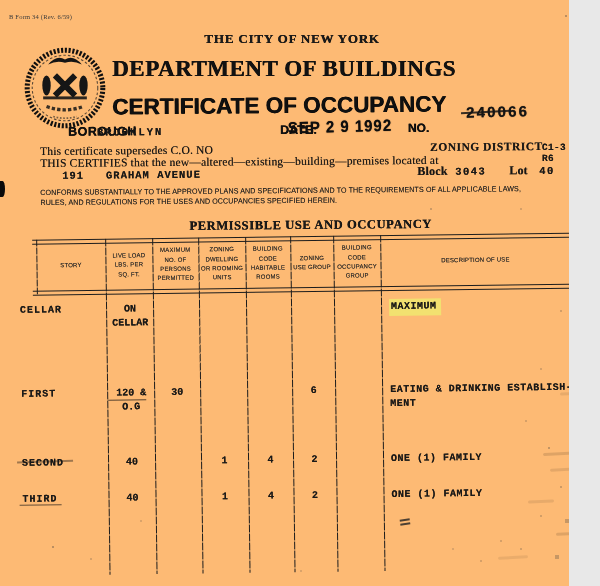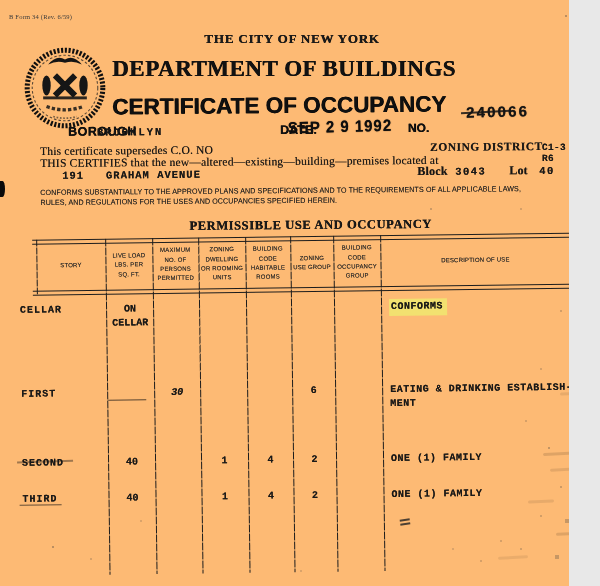--- a/index.html
+++ b/index.html
@@ -66,21 +66,21 @@
          background:repeating-linear-gradient(to bottom,#1c1c1c 0 7px,rgba(28,28,28,.45) 7px 9px);}
   .vline-header{width:1px;top:12px;height:55px;
          background:repeating-linear-gradient(to bottom,#1c1c1c 0 6px,rgba(28,28,28,.5) 6px 8px);}
   .hcell{top:17px;height:44px;display:flex;align-items:center;justify-content:center;
          text-align:center;font-family:"Liberation Sans",sans-serif;font-size:6px;
          line-height:1.55;letter-spacing:.2px;color:#2e2e2e;white-space:pre-line;
          text-shadow:0 0 .3px rgba(0,0,0,.6);}
   .cell{font-size:10px;line-height:1.4;}
   .c-story{left:11px;width:80px;letter-spacing:1px;}
   .c-live{left:96px;width:50px;text-align:center;}
-  .c-max{left:144px;width:46px;text-align:center;font-style:italic;}
+  .c-max{left:144px;width:46px;text-align:center;}
   .c-dwell{left:190px;width:47px;text-align:center;}
   .c-hab{left:237px;width:45px;text-align:center;}
   .c-use{left:282px;width:43px;text-align:center;}
   .c-desc{left:380px;width:205px;letter-spacing:.5px;}
   .r0{top:76px;} .r1{top:160px;} .r2{top:229px;} .r3{top:265px;}
   .hl{position:static;display:inline-block;background:#f2e170;padding:1px 4px 2px 2px;}
   
   .art{background:rgba(18,18,18,.7);}
   .art-underline-120{left:98px;top:172.5px;width:38px;height:1.2px;}
   .art-smudge-second{left:6px;top:233px;width:56px;height:2px;background:rgba(20,20,20,.4);
@@ -202,24 +202,26 @@
     <div class="hcell" style="left:325px;width:47px">BUILDING
 CODE
 OCCUPANCY
 GROUP</div>
     <div class="hcell" style="left:372px;width:190px">DESCRIPTION OF USE</div>
 
     <div class="tw cell c-story r0">CELLAR</div>
     <div class="tw cell c-live r0 ml">ON
 CELLAR</div>
     <div class="tw cell c-desc r0">
-        <span class="hl">CONFORMS</span>
+        <span class="hl">MAXIMUM</span>
       </div>
 
     <div class="tw cell c-story r1">FIRST</div>
+    <div class="tw cell c-live r1 ml">120 &amp;
+O.G</div>
     <div class="tw cell c-max r1">30</div>
     <div class="tw cell c-use r1">6</div>
     <div class="tw cell c-desc r1 ml">EATING &amp; DRINKING ESTABLISH-
 MENT</div>
 
     <div class="tw cell c-story r2">SECOND</div>
     <div class="tw cell c-live r2">40</div>
     <div class="tw cell c-dwell r2">1</div>
     <div class="tw cell c-hab r2">4</div>
     <div class="tw cell c-use r2">2</div>

